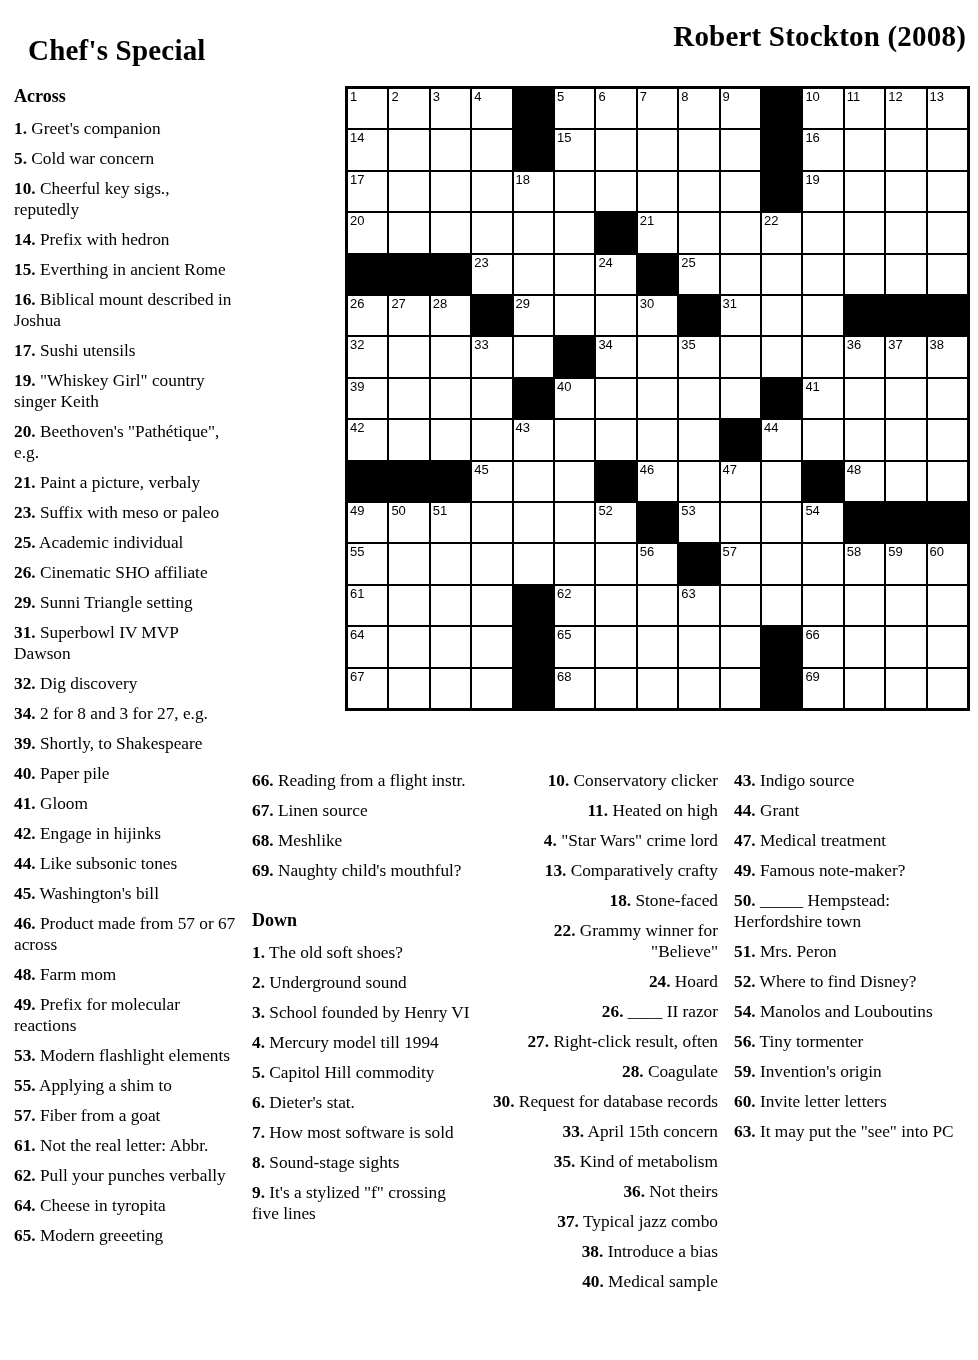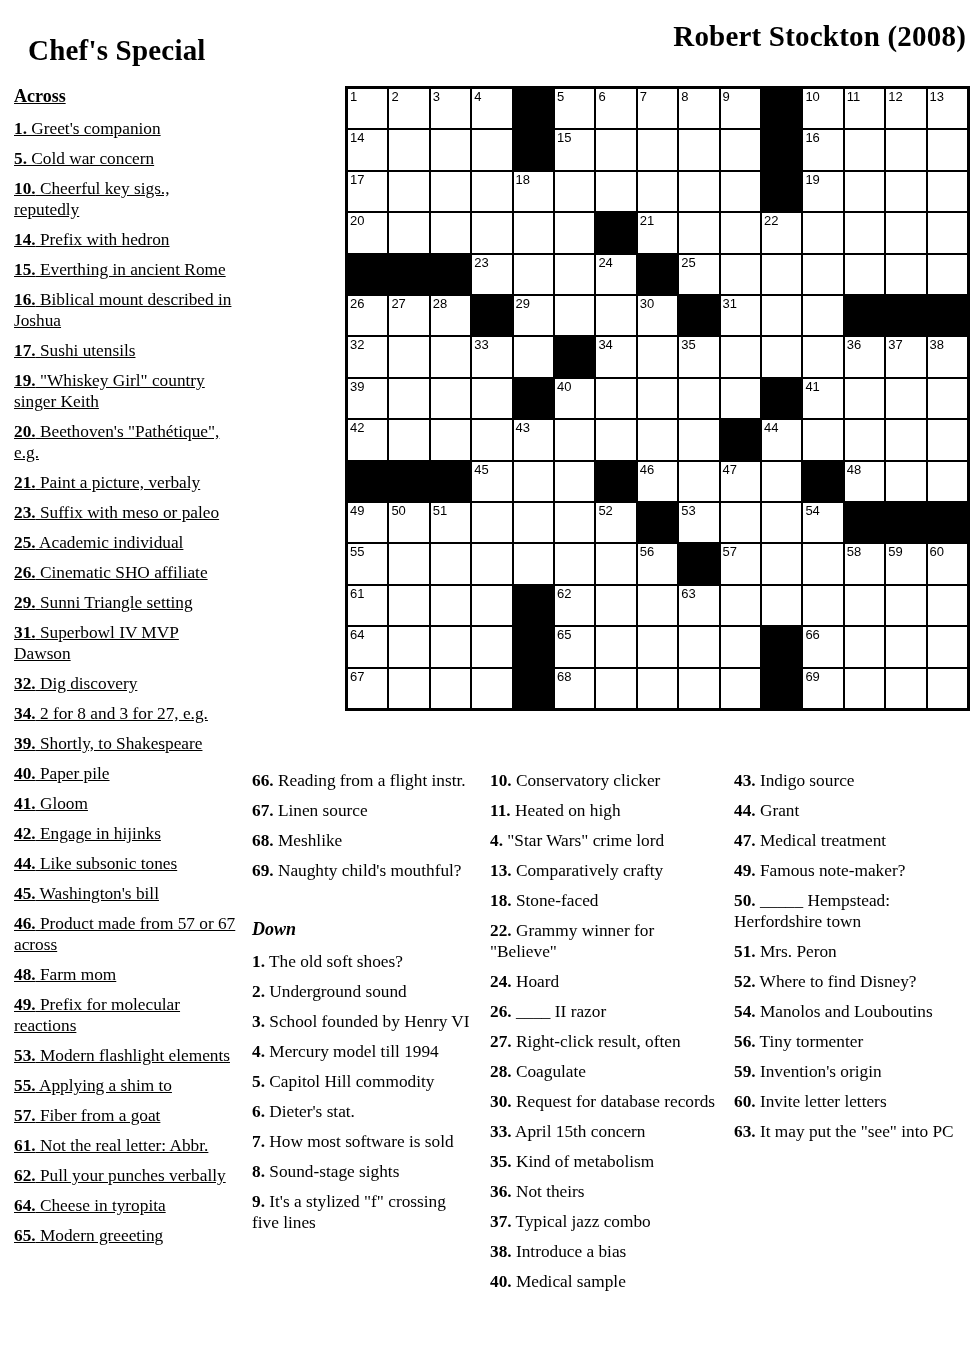--- a/index.html
+++ b/index.html
@@ -27,28 +27,28 @@
     gap:2px;
   }
   .cell { background:#fff; position:relative; }
   .cell.black { background:#000; }
   .cellnum {
     position:absolute; top:1px; left:2px;
     font-family:"Liberation Sans", sans-serif;
     font-size:13px; line-height:1.1; color:#000;
   }
   .cluecol { position:absolute; }
-  #col1 { left:14px;  top:86px;  width:222px;text-decoration:underline; }
+  #col1 { left:14px;  top:86px;  width:222px; }
   #col2 { left:252px; top:770px; width:220px; }
-  #col3 { left:490px; top:770px; width:228px; }
+  #col3 { left:490px; top:770px; width:228px;text-align:right; }
   #col4 { left:726px; top:770px; width:220px;margin-left:8px; }
   .section-head {
     font-size:18px; font-weight:bold; margin:0 0 11px 0; line-height:21px;
   }
-  .down-head { margin-top:38px;font-style:italic; }
+  .down-head { margin-top:29px; }
   .clue {
     font-size:17.3px; line-height:21px; margin:0 0 9px 0;
   }
   .clue b { font-weight:bold; }
 </style>
 </head>
 <body>
 
 <h1 class="page-title">Chef's Special</h1>
 <h1 class="page-author">Robert Stockton (2008)</h1>

